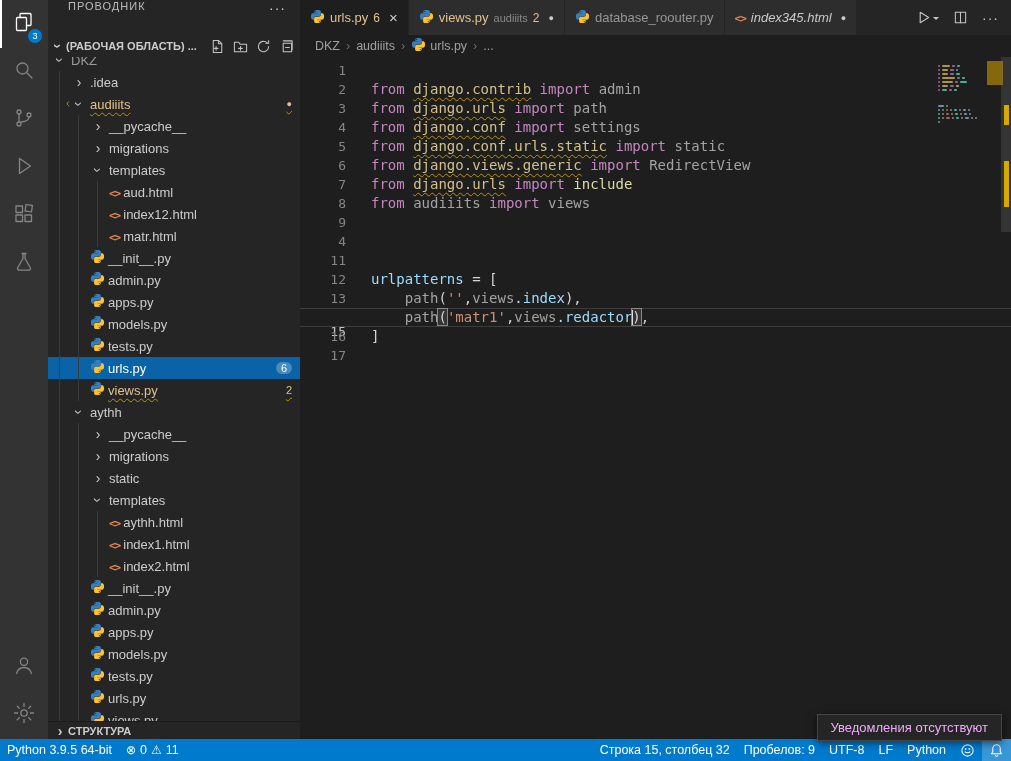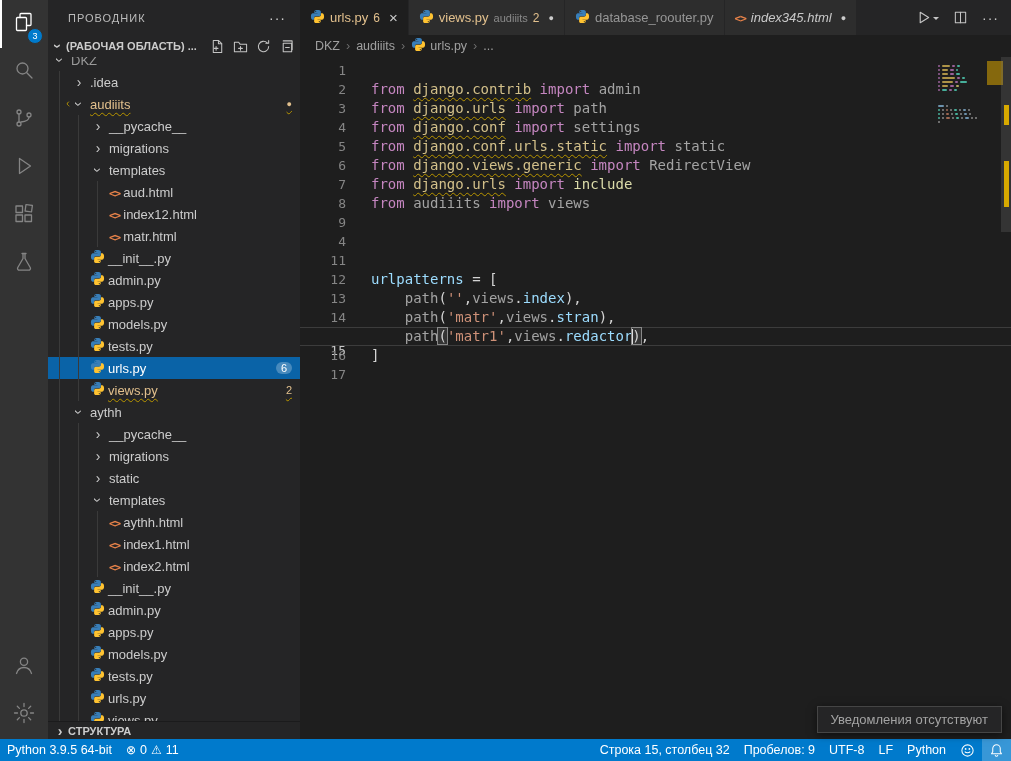--- a/index.html
+++ b/index.html
@@ -12,21 +12,21 @@
   .ab-spacer { flex:1; }
   .ab-item { width:48px; height:48px; display:flex; align-items:center; justify-content:center;
     color:#858585; position:relative; cursor:pointer; }
   .ab-item.active { color:#ffffff; box-shadow: inset 2px 0 0 #ffffff; }
   .ab-badge { position:absolute; bottom:4px; right:5px; min-width:16px; height:16px; border-radius:9px;
     background:#007acc; color:#fff; font-size:9px; display:flex; align-items:center; justify-content:center;
     border:1px solid #333; }
 
   
   .sidebar { width:252px; background:#252526; color:#cccccc; display:flex; flex-direction:column; flex:none; }
-  .sb-header { height:35px; flex:none; display:flex; align-items:center; padding:0 14px 0 20px;
+  .sb-header { height:35px; flex:none; display:flex; align-items:flex-start; padding:0 14px 0 20px;
     font-size:11px; letter-spacing:1px; color:#bbbbbb; }
   .sb-header .ttl { flex:1; }
   .sb-more { color:#cccccc; font-size:14px; letter-spacing:1px; cursor:pointer; }
   .ws-row { height:22px; flex:none; display:flex; align-items:center; padding:0 6px 0 2px;
     font-size:11px; font-weight:bold; color:#cccccc; }
   .ws-row .lbl { flex:1; white-space:nowrap; overflow:hidden; }
   .ws-actions { display:flex; gap:8px; align-items:center; color:#c5c5c5; }
   .ws-actions span { cursor:pointer; display:flex; align-items:center; }
   .tree { flex:1; overflow:hidden; }
   .tree-inner { margin-top:-8px; }
@@ -102,22 +102,22 @@
   .ov-mark { position:absolute; right:2px; width:5px; background:#d7a900; }
 
   
   .statusbar { height:22px; background:#007acc; color:#ffffff; display:flex; align-items:stretch;
     font-size:12.5px; width:1011px; }
   .sb-item { display:flex; align-items:center; gap:4px; padding:0 7px; cursor:pointer; }
   .sb-right { margin-left:auto; display:flex; align-items:stretch; }
   .sb-item.bell-active { background:rgba(255,255,255,0.22); }
   .sb-glyph { font-size:12px; }
 
-  .notification { position:absolute; right:9px; bottom:28px; background:#252526;
-    border:1px solid #454545; color:#a3a3a3; font-size:13px; padding:5px 13px;
+  .notification { position:absolute; right:9px; bottom:20px; background:#252526;
+    border:1px solid #454545; color:#f0abfc; font-size:13px; padding:5px 13px;
     box-shadow:0 2px 8px rgba(0,0,0,0.55); z-index:10; }
 </style>
 </head>
 <body>
 
 <div class="app">
   <nav class="activitybar" id="activitybar">
       <div class="ab-item active">
         <span class="icw"><svg width="24" height="24" viewBox="0 0 24 24" fill="none" stroke="currentColor" stroke-width="1.3" stroke-linecap="round" stroke-linejoin="round">
             <path d="M8 7.5V4.5c0-.6.4-1 1-1h9c.6 0 1 .4 1 1v10c0 .6-.4 1-1 1h-3.5"></path>
@@ -590,21 +590,20 @@
           <div class="crow"><span class="ln">4</span><span class="codeline"><span class="kw">from</span><span class="pl"> </span><span class="mod">django.conf</span><span class="pl"> </span><span class="kw">import</span><span class="pl"> </span><span class="typ">settings</span></span></div>
           <div class="crow"><span class="ln">5</span><span class="codeline"><span class="kw">from</span><span class="pl"> </span><span class="mod">django.conf.urls.static</span><span class="pl"> </span><span class="kw">import</span><span class="pl"> </span><span class="typ">static</span></span></div>
           <div class="crow"><span class="ln">6</span><span class="codeline"><span class="kw">from</span><span class="pl"> </span><span class="mod">django.views.generic</span><span class="pl"> </span><span class="kw">import</span><span class="pl"> </span><span class="typ">RedirectView</span></span></div>
           <div class="crow"><span class="ln">7</span><span class="codeline"><span class="kw">from</span><span class="pl"> </span><span class="mod">django.urls</span><span class="pl"> </span><span class="kw">import</span><span class="pl"> </span><span class="fn">include</span></span></div>
           <div class="crow"><span class="ln">8</span><span class="codeline"><span class="kw">from</span><span class="pl"> </span><span class="typ">audiiits</span><span class="pl"> </span><span class="kw">import</span><span class="pl"> </span><span class="typ">views</span></span></div>
           <div class="crow"><span class="ln">9</span><span class="codeline"></span></div>
           <div class="crow"><span class="ln">4</span><span class="codeline"></span></div>
           <div class="crow"><span class="ln">11</span><span class="codeline"></span></div>
           <div class="crow"><span class="ln">12</span><span class="codeline"><span class="var">urlpatterns</span><span class="pl"> = [</span></span></div>
           <div class="crow"><span class="ln">13</span><span class="codeline"><span class="pl">    </span><span class="typ">path</span><span class="pl">(</span><span class="str">''</span><span class="pl">,</span><span class="typ">views</span><span class="pl">.</span><span class="var">index</span><span class="pl">),</span></span></div>
-          <div class="crow"><span class="ln">14</span><span class="codeline"><span class="pl">    </span><span class="typ">path</span><span class="pl">(</span><span class="str">'matr'</span><span class="pl">,</span><span class="typ">views</span><span class="pl">.</span><span class="var">stran</span><span class="pl">),</span></span></div>
           <div class="crow cur"><span class="ln">15</span><span class="codeline"><span class="pl">    </span><span class="typ">path</span><span class="bm">(</span><span class="str">'matr1'</span><span class="pl">,</span><span class="typ">views</span><span class="pl">.</span><span class="var">redactor</span><span class="cursor"></span><span class="bm">)</span><span class="pl">,</span></span></div>
           <div class="crow"><span class="ln">16</span><span class="codeline"><span class="pl">]</span></span></div>
           <div class="crow"><span class="ln">17</span><span class="codeline"></span></div>
         </div>
       <div class="minimap" id="minimap">
           <div class="mm-high"></div>
           <div class="mm-row"></div>
           <div class="mm-row">
             <span class="mm-seg" style="width: 2.2px; background: rgb(176, 108, 176); opacity: 0.85;"></span>
             <span class="mm-seg" style="width: 7.7px; background: rgb(199, 169, 79); opacity: 0.85;"></span>

